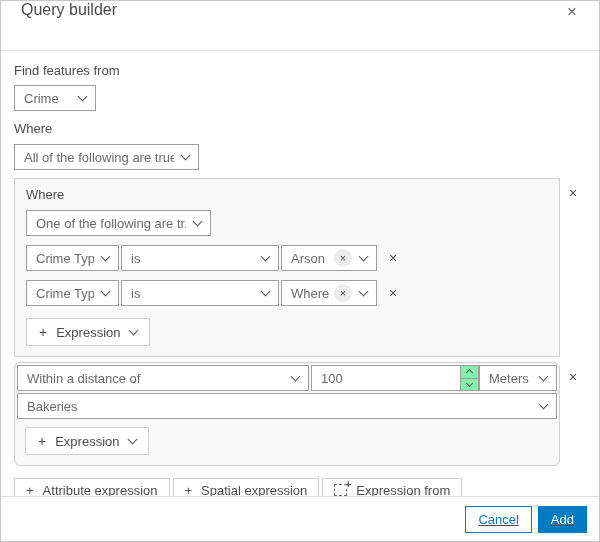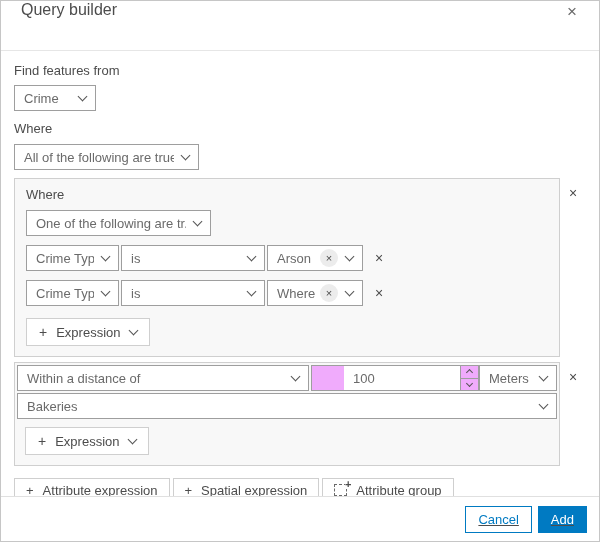--- a/index.html
+++ b/index.html
@@ -19,46 +19,46 @@
 
   .sel { display:flex; align-items:center; height:26px; border:1px solid #9e9e9e; background:#fff;
          padding:0 9px; color:#6a6a6a; cursor:pointer; }
   .sel .sel-label { flex:1; white-space:nowrap; overflow:hidden; }
   .chev { display:inline-block; width:7px; height:7px; border-right:1.4px solid #555;
           border-bottom:1.4px solid #555; transform:rotate(45deg); margin-top:-4px; flex:none; }
   .chev.up { transform:rotate(-135deg); margin-top:3px; }
   .sel .chev { margin-left:8px; }
 
   .mt6{margin-top:6px}.mt7{margin-top:7px}.mt10{margin-top:10px}
-  .w90{width:82px}.w185{width:185px}.w93{width:93px}.w134{width:144px}.w120{width:96px}
+  .w90{width:82px}.w185{width:185px}.w93{width:93px}.w134{width:158px}.w120{width:96px}
 
   
   .group-row { display:flex; align-items:flex-start; margin-top:8px; }
   .group { flex:1; border:1px solid #cfcfcf; background:#f8f8f8; }
   .group-x { width:26px; flex:none; text-align:center; color:#4c4c4c; font-size:14px; line-height:1;
              margin-top:8px; cursor:pointer; }
   .g1 { padding:8px 11px 10px 11px; }
   .expr-row { display:flex; align-items:center; margin-top:9px; }
   .expr-row .sel { margin-right:2px; }
   .row-x { color:#4c4c4c; font-size:14px; line-height:1; margin-left:10px; cursor:pointer; }
 
   .chip { width:18px; height:18px; border-radius:50%; background:#ececec; color:#4c4c4c;
           font-size:11px; line-height:18px; text-align:center; flex:none; margin-right:8px; cursor:pointer; }
 
   .btn { display:inline-flex; align-items:center; height:28px; border:1px solid #cfcfcf; background:#fff;
          padding:0 12px; color:#4c4c4c; cursor:pointer; }
   .btn .plus { margin-right:9px; font-size:14px; color:#4c4c4c; }
   .btn .chev { margin-left:9px; }
   .add-expr { margin-top:12px; }
 
-  .g2 { padding:2px; }
+  .g2 { padding:2px;border-radius:6px; }
   .dist-row { display:flex; }
   .dist-row .sel { margin-right:2px; }
   .dist-sel { flex:1; }
-  .num-wrap { width:168px; flex:none; display:flex; border:1px solid #9e9e9e; background:#f0abfc; height:26px;padding-left:32px; }
+  .num-wrap { width:168px; flex:none; display:flex; border:1px solid #9e9e9e; background:#86efac; height:26px; }
   .num-input { flex:1; border:none; outline:none; padding:0 9px; font-family:"Liberation Sans",sans-serif;
                font-size:13px; color:#6a6a6a; min-width:0; }
   .spin { width:18px; flex:none; border-left:1px solid #9e9e9e; display:flex; flex-direction:column; cursor:pointer; }
   .spin-half { flex:1; display:flex; align-items:center; justify-content:center; }
   .spin-half.top { border-bottom:1px solid #9e9e9e; }
   .spin .chev { width:5px; height:5px; border-width:1.2px; margin:0; }
   .spin .chev.up { margin-top:2px; }
   .spin .chev.down { margin-top:-2px; }
   .meters-sel { width:78px; flex:none; margin-right:0 !important; }
   .bakeries-row { margin-top:2px; }
@@ -198,21 +198,21 @@
         <span>Attribute expression</span>
       </div>
       <div class="abtn">
         <span class="plus">+</span>
         <span>Spatial expression</span>
       </div>
       <div class="abtn">
         <span class="eg-icon">
           <span class="eg-plus">+</span>
         </span>
-        <span>Attribute group</span>
+        <span>Expression from</span>
       </div>
     </div>
 
   </div>
 
   <div class="footer">
     <div class="f-btn cancel">Cancel</div>
     <div class="f-btn addbtn">Add</div>
   </div>
 

